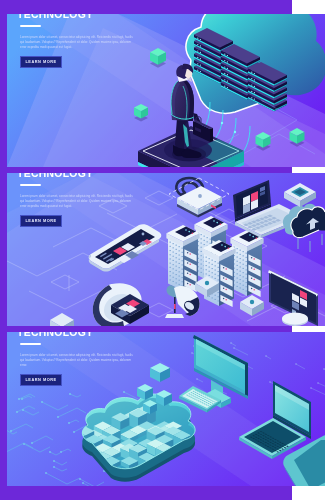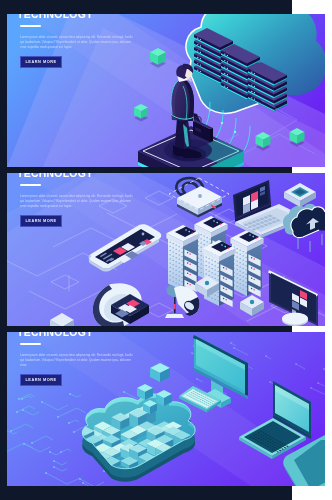--- a/index.html
+++ b/index.html
@@ -1,17 +1,17 @@
 <!DOCTYPE html>
 <html><head>
 <meta charset="utf-8">
 <style>
   html,body{margin:0;padding:0;background:#ffffff;width:332px;height:500px;overflow:hidden;}
   body{font-family:"Liberation Sans",sans-serif;}
-  .page{position:relative;width:292px;height:500px;background:#0f172a;}
+  .page{position:relative;width:292px;height:500px;background:#6d28d9;}
   .banner{position:absolute;left:7px;width:318px;overflow:hidden;}
   #b1{top:14px;height:153px;}
   #b2{top:173px;height:153px;}
   #b3{top:332px;height:154px;}
   svg.bsvg{position:absolute;left:0;top:0;display:block;}
   .ttl{position:absolute;left:10px;top:-3.6px;font-size:10.4px;line-height:10.4px;font-weight:700;letter-spacing:0.3px;color:#ffffff;white-space:nowrap;}
   .rule{position:absolute;left:13px;top:11px;width:21px;height:1.8px;background:#ffffff;border-radius:1px;}
   .bodytxt{position:absolute;left:13px;top:20.5px;width:113px;font-size:3.05px;line-height:5.05px;color:#cfd8fb;letter-spacing:0.02px;}
   .cta{position:absolute;left:13px;top:42px;width:42px;height:11.5px;box-sizing:border-box;display:flex;align-items:center;justify-content:center;font-size:3.9px;letter-spacing:0.5px;color:#e9edff;font-weight:700;background:#1b237e;border:0.8px solid #4452c6;}
 </style>

